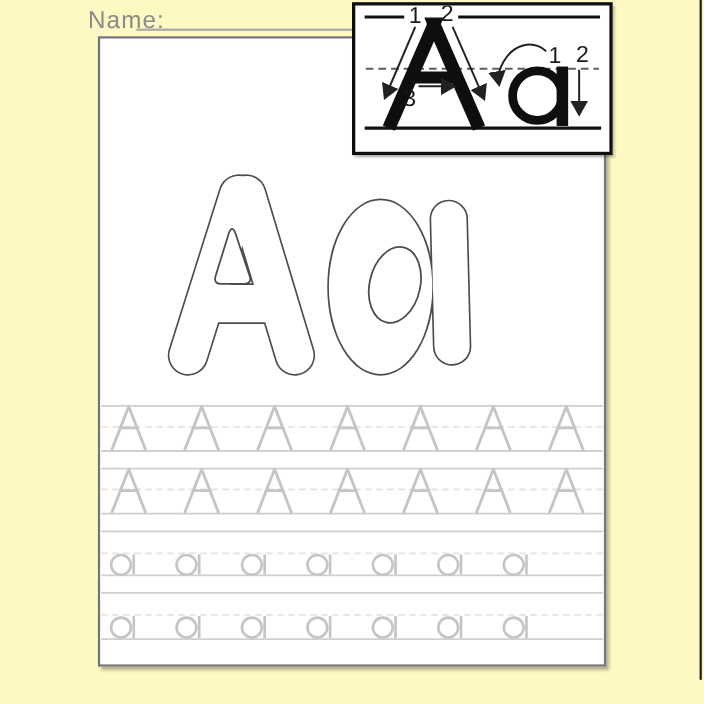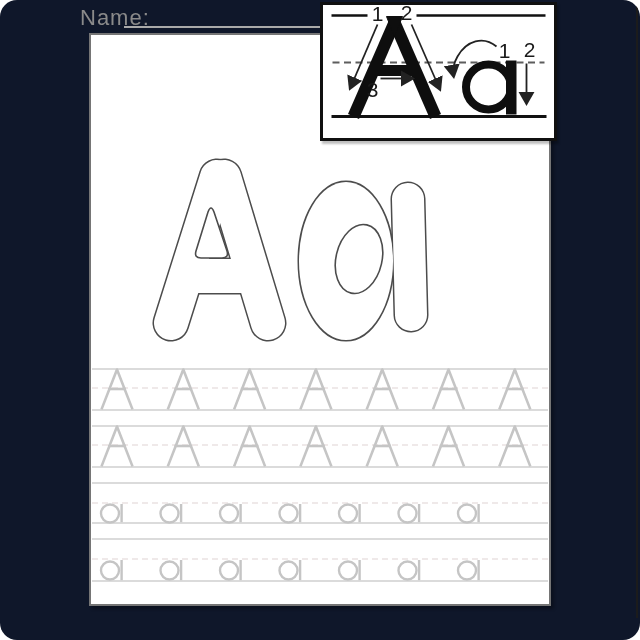--- a/index.html
+++ b/index.html
@@ -1,17 +1,17 @@
 <!DOCTYPE html>
 <html><head>
 <meta charset="utf-8">
 <style>
   html,body{margin:0;padding:0;background:#fff;}
-  .stage{position:relative;width:640px;height:640px;background:#0f172a;overflow:hidden;
-         font-family:"Liberation Sans", sans-serif;border-radius:17px;}
+  .stage{position:relative;width:640px;height:640px;background:#fef9c3;overflow:hidden;
+         font-family:"Liberation Sans", sans-serif;}
   .name-label{position:absolute;left:80px;top:5px;font-size:22px;color:#8a8a8a;
               letter-spacing:1px;font-weight:400;}
   .name-line{position:absolute;left:124px;top:26px;width:197px;height:2px;background:#a9a9a9;}
   .sheet{position:absolute;left:89px;top:33px;width:458px;height:569px;background:#fff;
          border:2px solid #757575;box-shadow:3px 3px 3px rgba(0,0,0,0.30);}
   .howto{position:absolute;left:320px;top:2px;width:231px;height:133px;background:#fff;
          border:3px solid #101010;box-shadow:2px 3px 2px rgba(0,0,0,0.25);z-index:6;}
   .howto svg{display:block;}
   .bubble{position:absolute;left:140px;top:150px;z-index:2;}
   .practice{position:absolute;left:0;top:0;z-index:3;}

